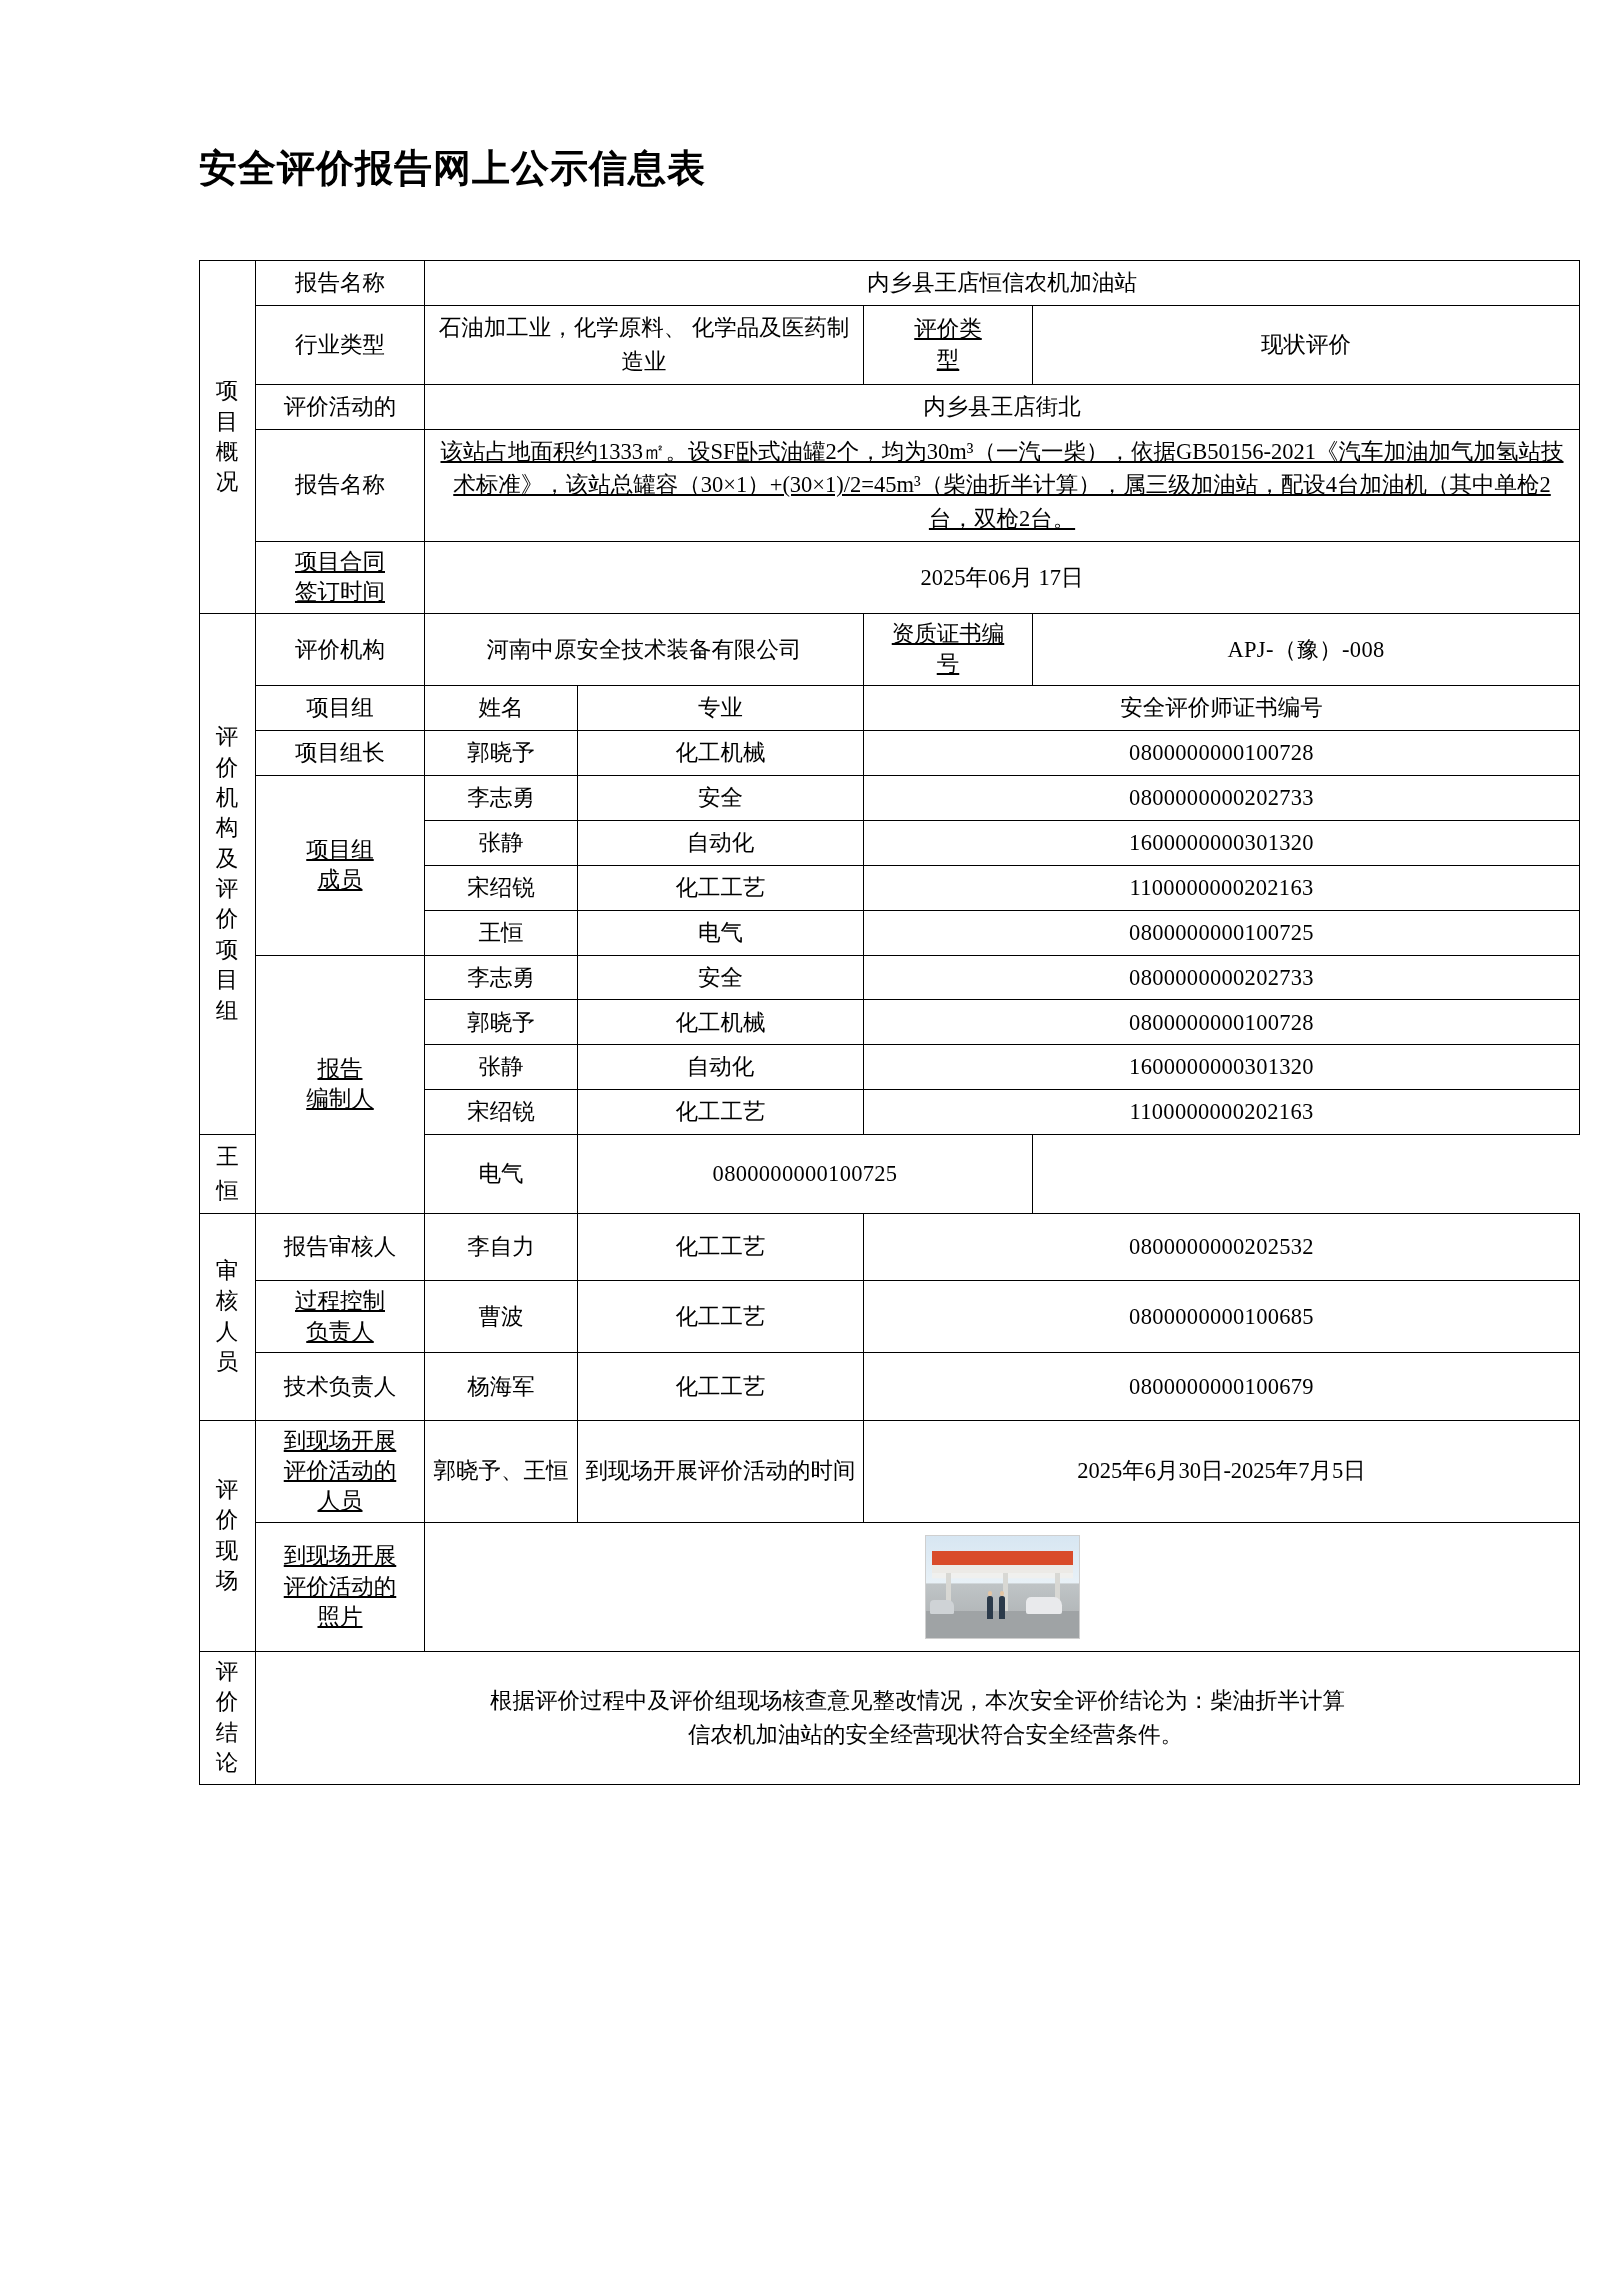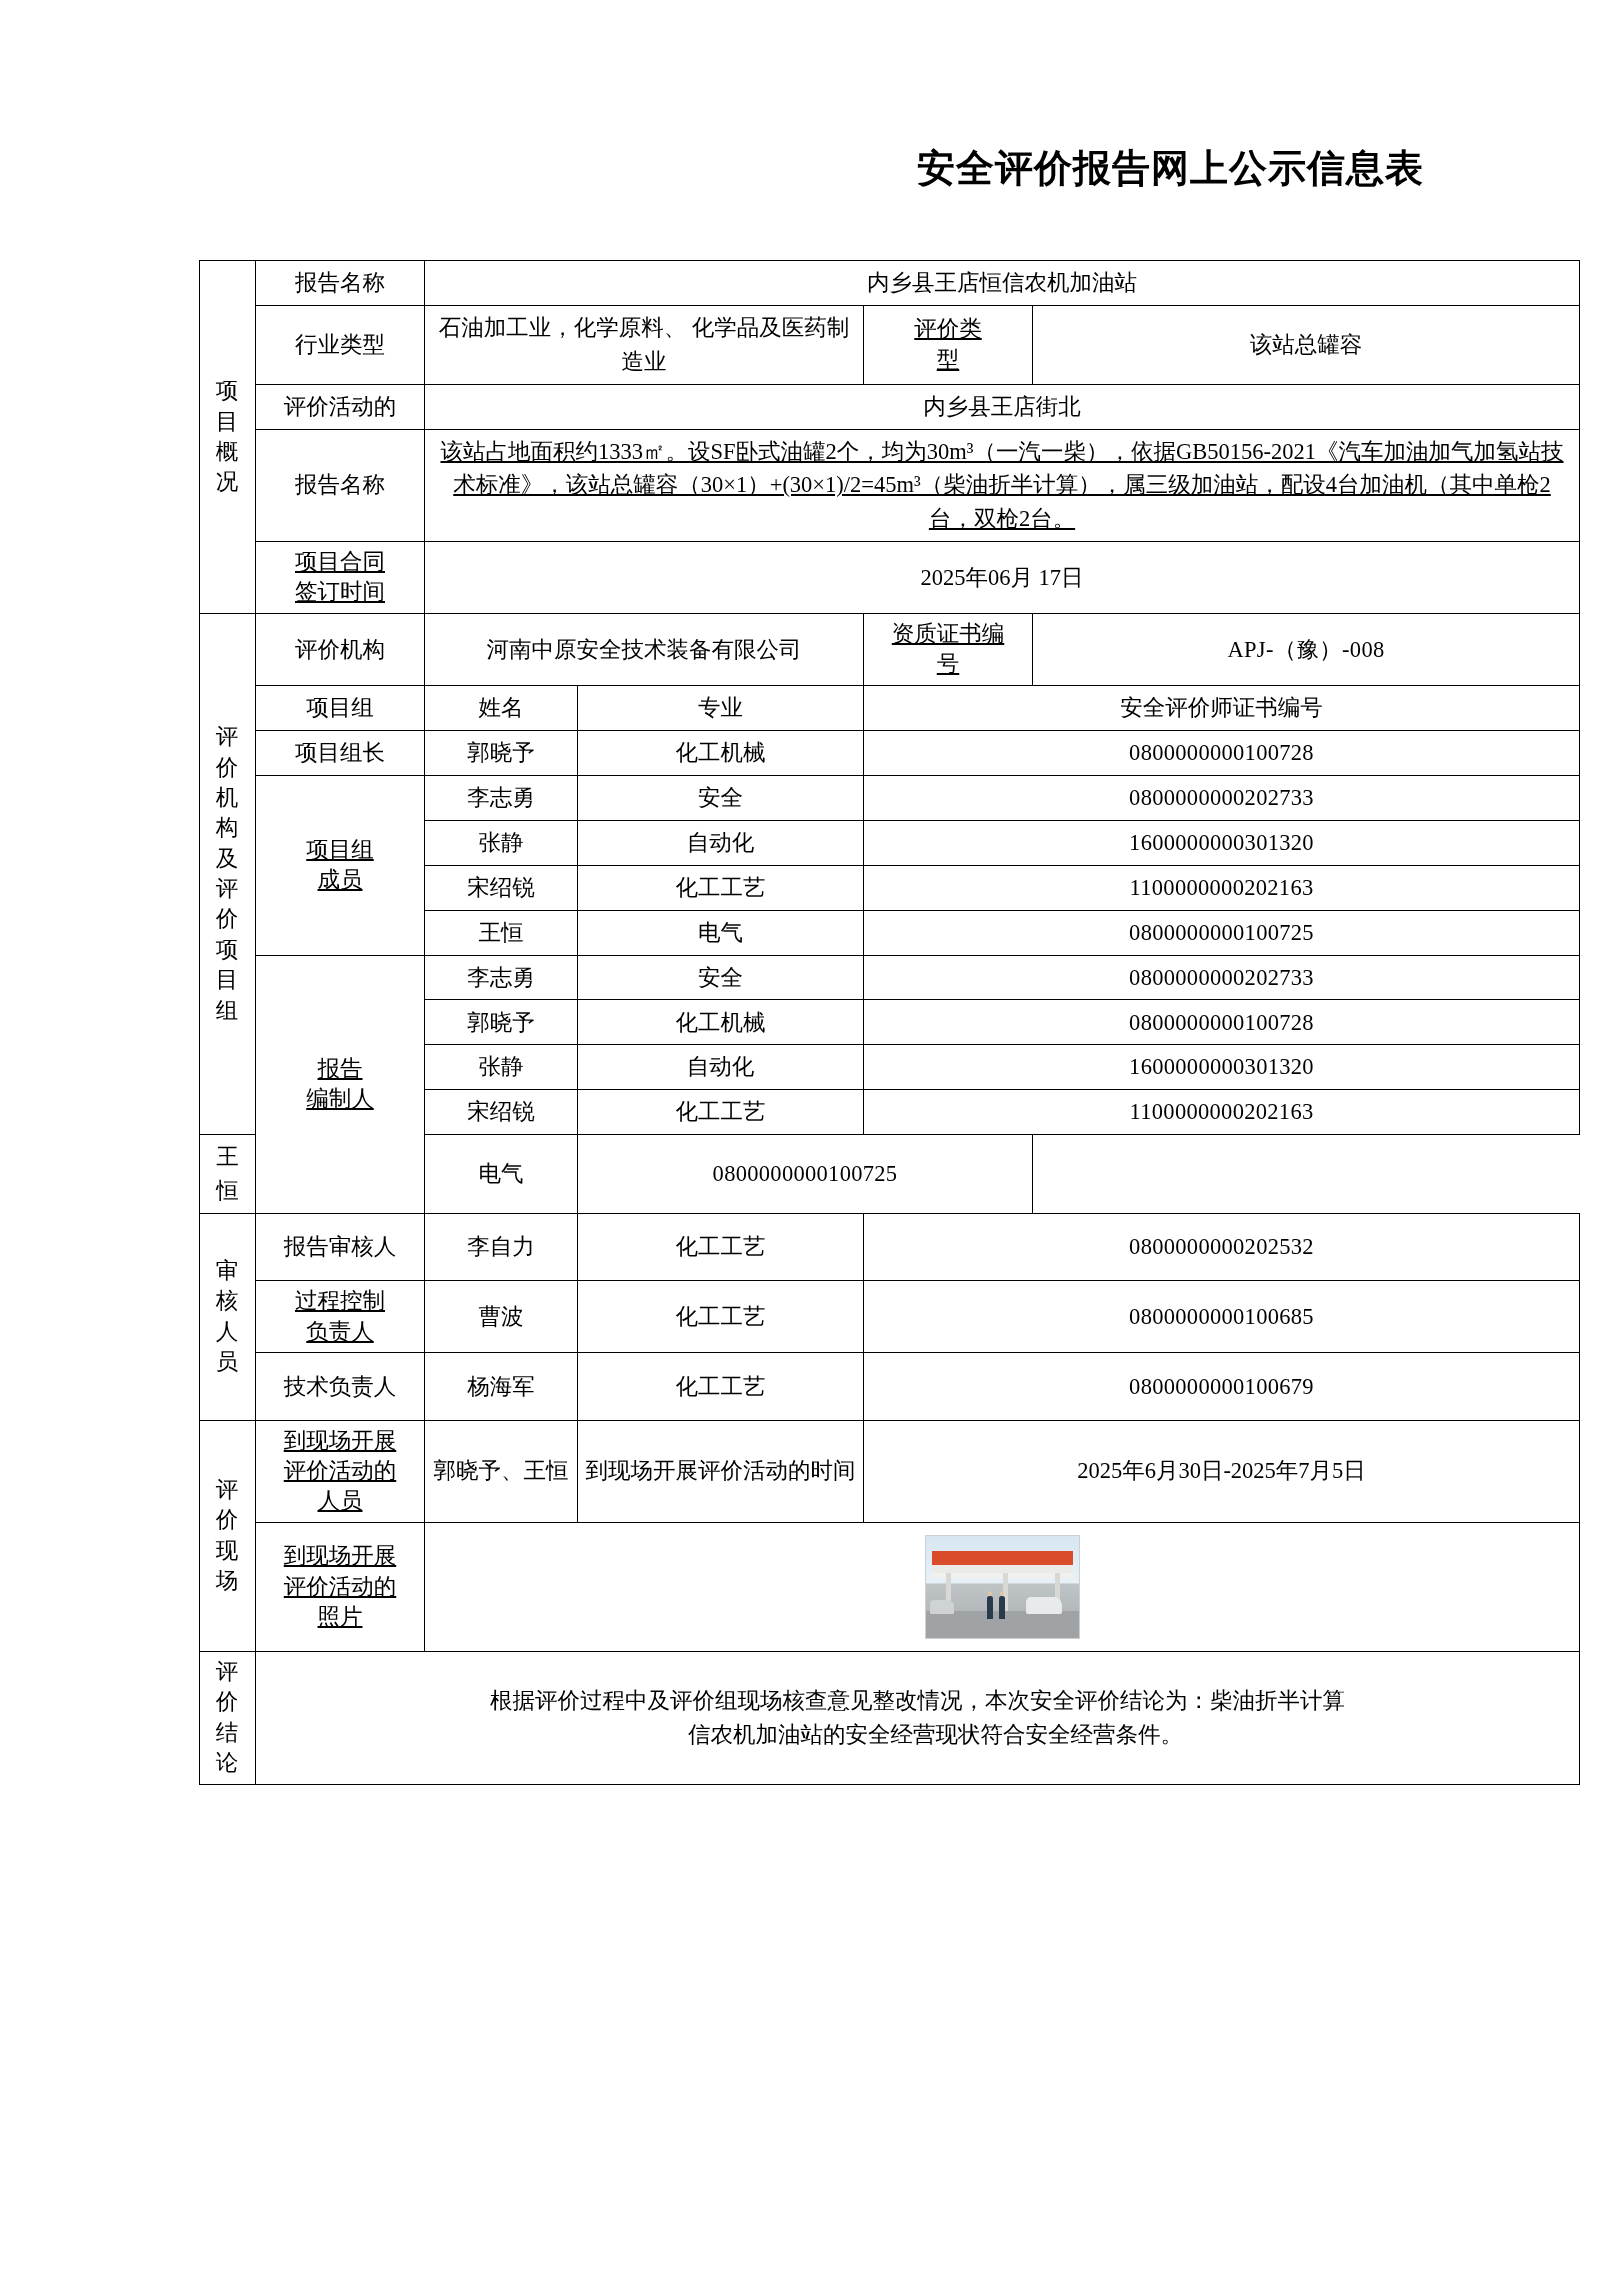--- a/index.html
+++ b/index.html
@@ -12,21 +12,21 @@
     font-family: "Liberation Serif", "DejaVu Serif", serif;
     color: #000000;
   }
   .page {
     width: 1623px;
     min-height: 2295px;
     box-sizing: border-box;
     padding: 143px 199px 0 199px;
   }
   .doc-title {
-    text-align: right;
+    text-align: left;
     font-size: 38px;
     font-weight: bold;
     letter-spacing: 1px;
     margin: 0 0 66px 0;
     font-family: "Liberation Serif", "DejaVu Serif", serif;
   }
   table.main {
     border-collapse: collapse;
     width: 1380px;
     table-layout: fixed;
@@ -177,21 +177,21 @@
         <td class="left" colspan="4">内乡县王店恒信农机加油站</td>
       </tr>
 
       <tr>
         <td>行业类型</td>
         <td colspan="2">石油加工业，化学原料、 化学品及医药制造业</td>
         <td class="twoline">
           <span>评价类</span>
           <span>型</span>
         </td>
-        <td>该站总罐容</td>
+        <td>现状评价</td>
       </tr>
 
       <tr>
         <td>评价活动的</td>
         <td class="left" colspan="4">内乡县王店街北</td>
       </tr>
 
       <tr>
         <td>报告名称</td>
         <td class="para" colspan="4">该站占地面积约1333㎡。设SF卧式油罐2个，均为30m³（一汽一柴），依据GB50156-2021《汽车加油加气加氢站技术标准》，该站总罐容（30×1）+(30×1)/2=45m³（柴油折半计算），属三级加油站，配设4台加油机（其中单枪2台，双枪2台。</td>

